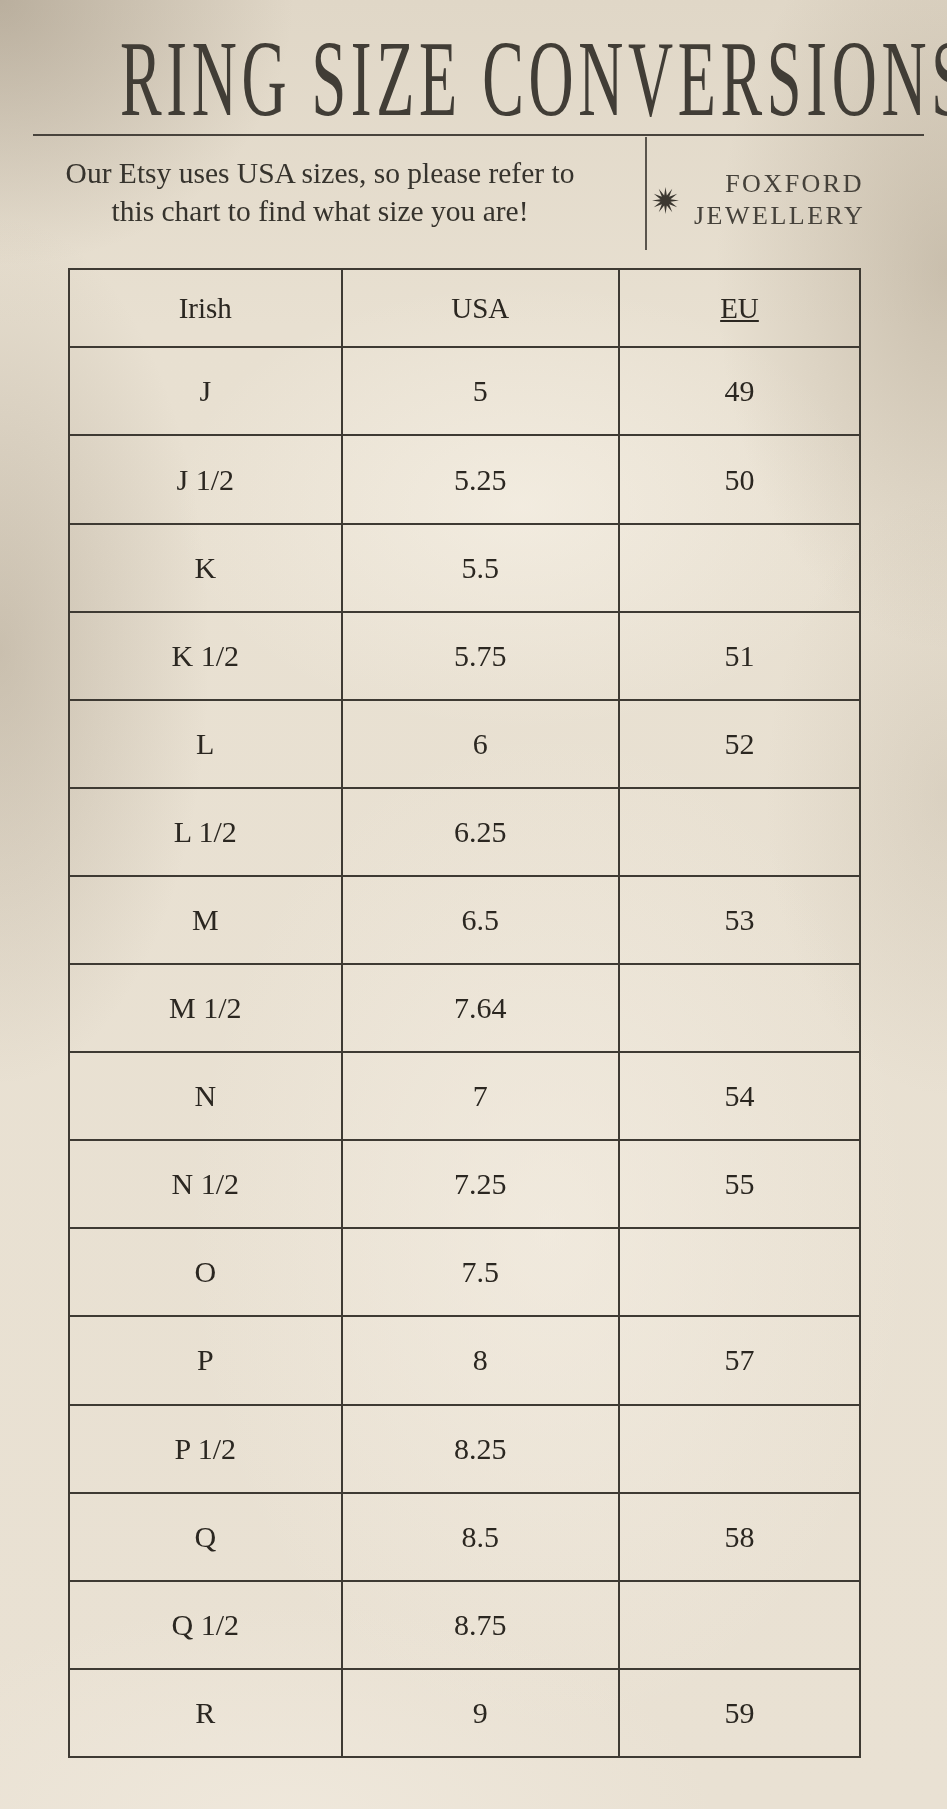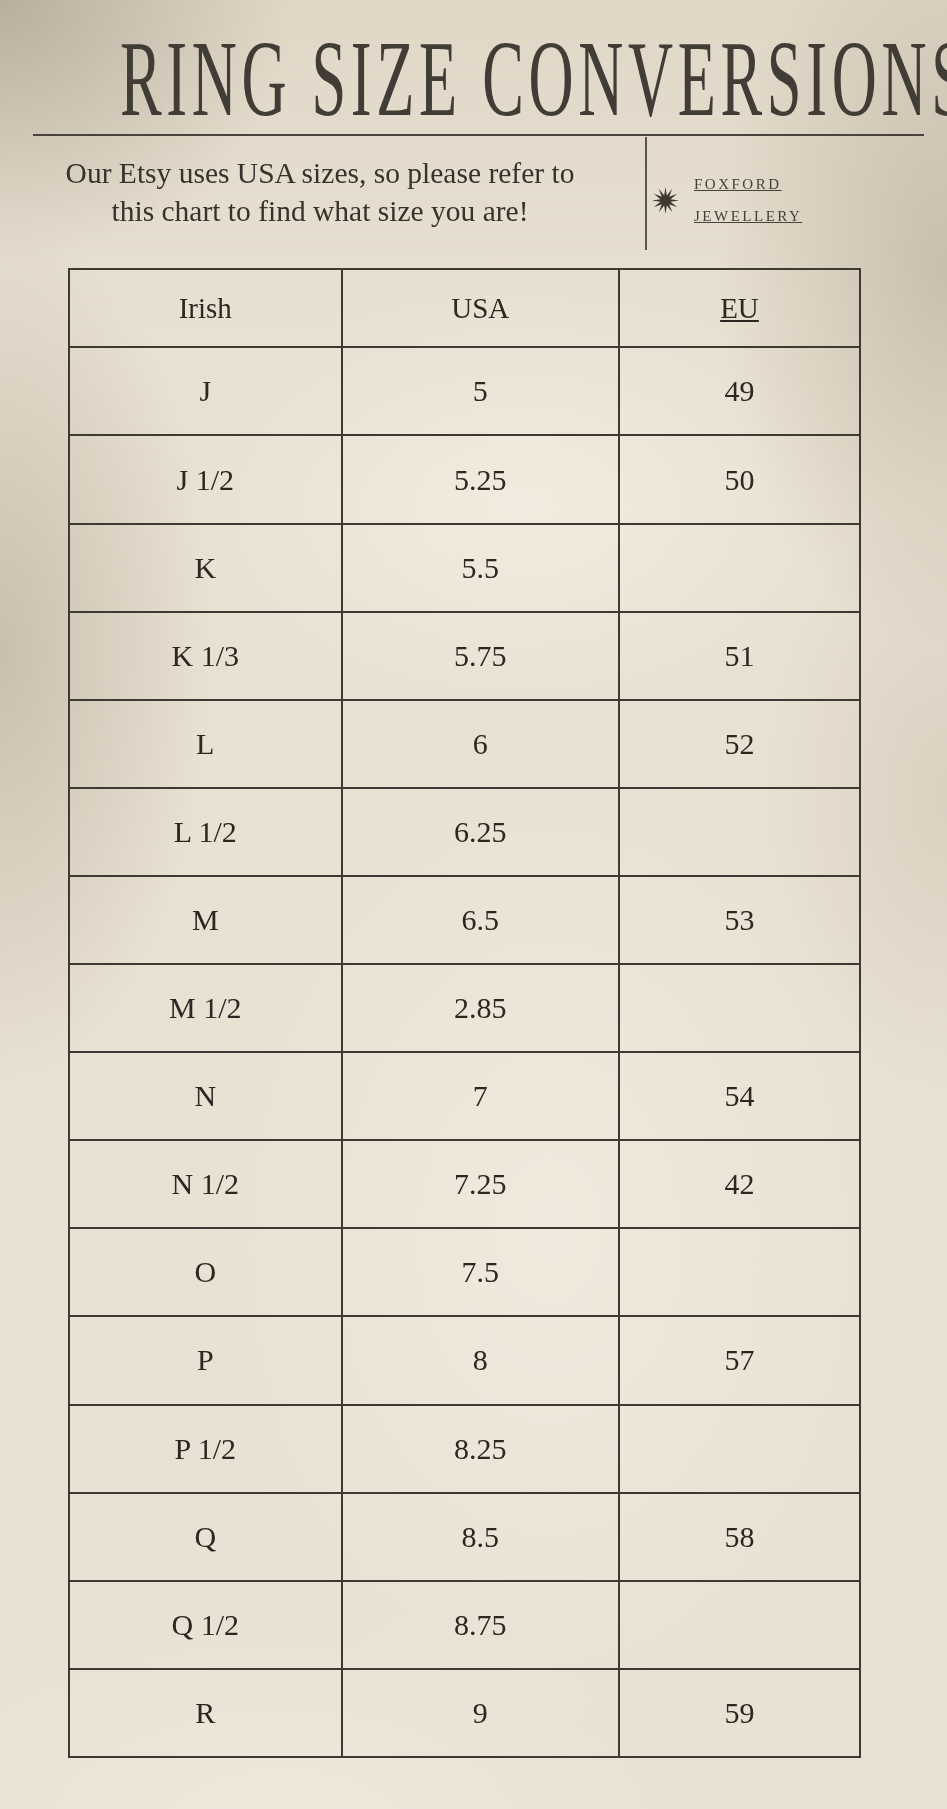--- a/index.html
+++ b/index.html
@@ -47,25 +47,24 @@
   .vdivider{
     position:absolute;left:645px;top:137px;
     width:2px;height:113px;background:#5a554d;
   }
   .brand{
     position:absolute;left:652px;top:168px;
     display:flex;align-items:center;gap:15px;
   }
   .brand .star{width:27px;height:27px;flex:0 0 auto;}
   .brand-text{
-    text-align:left;
-    font-size:15px;line-height:32px;letter-spacing:2.5px;
+    text-align:right;
+    font-size:26px;line-height:32px;letter-spacing:2.5px;
     color:#45413a;
     width:170px;
-    text-decoration:underline;
   }
   
   table.conv{
     position:absolute;left:68px;top:268px;
     width:793px;height:1490px;
     border-collapse:collapse;
     table-layout:fixed;
   }
   table.conv th, table.conv td{
     border:2px solid #3e3a33;
@@ -127,53 +126,53 @@
           <td>J 1/2</td>
           <td>5.25</td>
           <td>50</td>
         </tr>
         <tr>
           <td>K</td>
           <td>5.5</td>
           <td></td>
         </tr>
         <tr>
-          <td>K 1/3</td>
+          <td>K 1/2</td>
           <td>5.75</td>
           <td>51</td>
         </tr>
         <tr>
           <td>L</td>
           <td>6</td>
           <td>52</td>
         </tr>
         <tr>
           <td>L 1/2</td>
           <td>6.25</td>
           <td></td>
         </tr>
         <tr>
           <td>M</td>
           <td>6.5</td>
           <td>53</td>
         </tr>
         <tr>
           <td>M 1/2</td>
-          <td>2.85</td>
+          <td>7.64</td>
           <td></td>
         </tr>
         <tr>
           <td>N</td>
           <td>7</td>
           <td>54</td>
         </tr>
         <tr>
           <td>N 1/2</td>
           <td>7.25</td>
-          <td>42</td>
+          <td>55</td>
         </tr>
         <tr>
           <td>O</td>
           <td>7.5</td>
           <td></td>
         </tr>
         <tr>
           <td>P</td>
           <td>8</td>
           <td>57</td>

